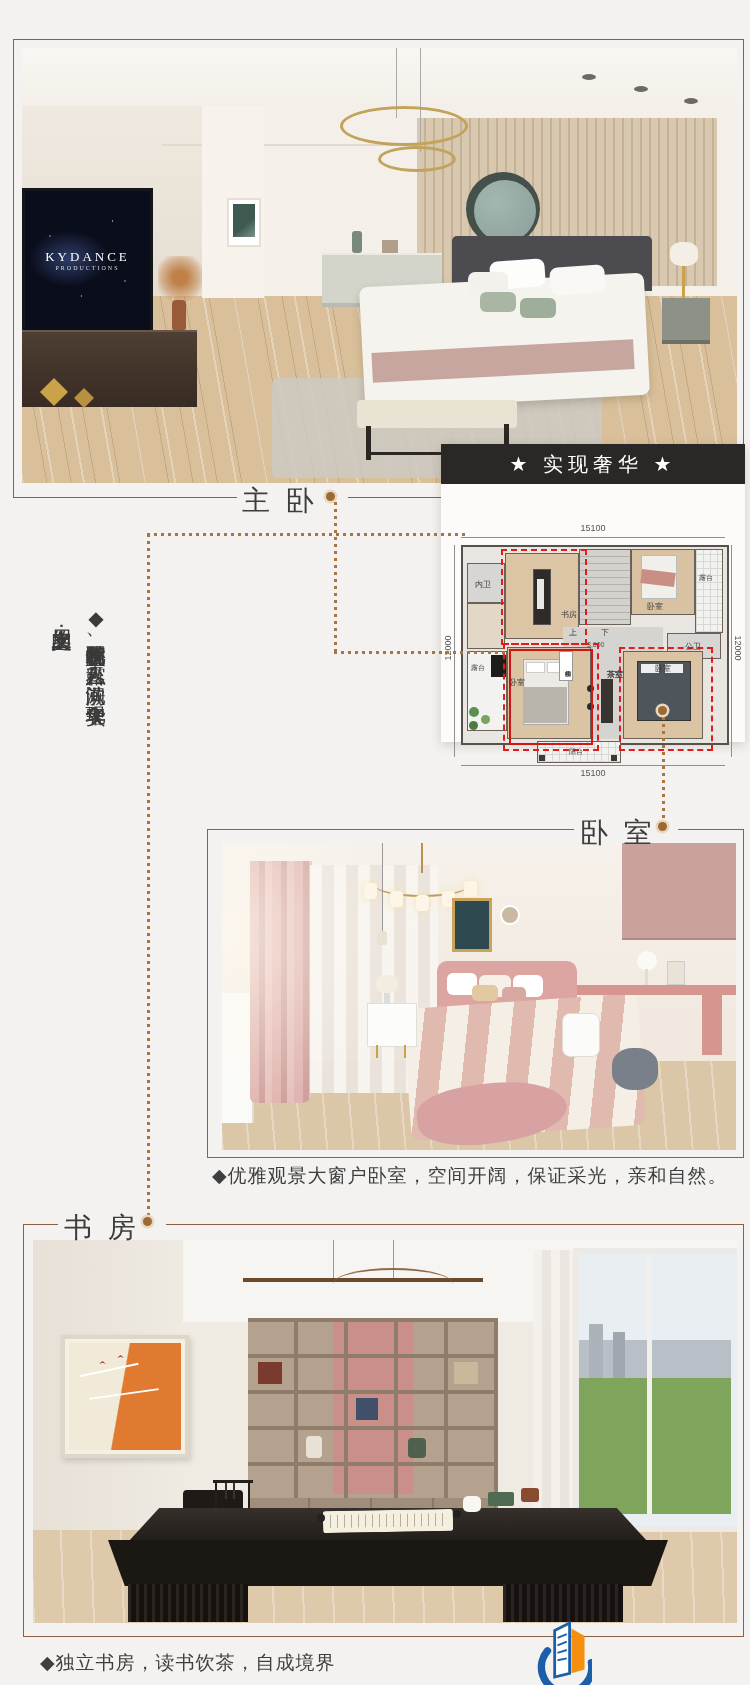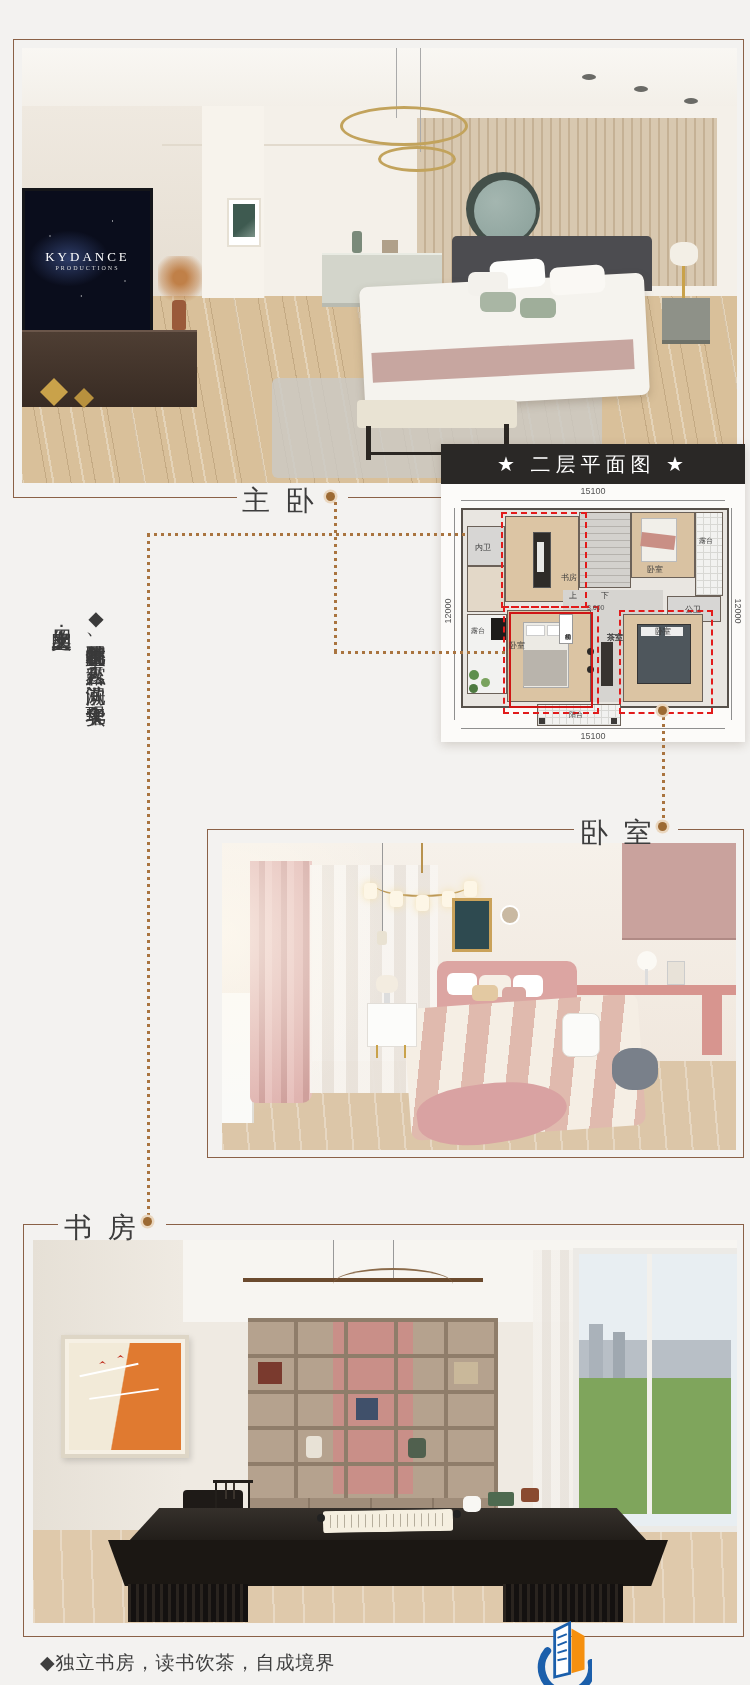--- a/index.html
+++ b/index.html
@@ -24,21 +24,21 @@
   .dh{position:absolute;height:3px;z-index:30;
       background-image:repeating-linear-gradient(to right,#a9743f 0 3px,transparent 3px 7px);}
   .caption{position:absolute;font-size:19px;letter-spacing:1px;color:#3f3f3f;z-index:5;}
   
   .vnote{position:absolute;writing-mode:vertical-rl;font-size:20px;line-height:24px;color:#3a3a3a;z-index:5;}
   
   .plan-panel{position:absolute;left:441px;top:444px;width:304px;height:298px;background:#fcfbf9;
               z-index:10;box-shadow:0 3px 10px rgba(80,60,40,.2);}
   .plan-header{height:40px;line-height:40px;background:#2a2826;color:#fff;text-align:center;
                font-size:20px;letter-spacing:5px;}
-  .plan-body{position:relative;height:258px;}
+  .plan-body{position:relative;height:258px;margin-top:37px;}
   .dim{position:absolute;font-size:9px;color:#555;}
   .dimline{position:absolute;background:#8f8f8f;}
   .plan-box{position:absolute;left:20px;top:24px;width:264px;height:196px;background:#e9e6e1;
             border:2px solid #57514b;}
   .room{position:absolute;border:1px solid #6b6158;box-sizing:border-box;}
   .rlabel{position:absolute;font-size:8px;color:#3a3a3a;z-index:6;white-space:nowrap;}
   .redbox{position:absolute;border:2px dashed #e21b1b;z-index:5;}
   .redsolid{position:absolute;border:2px solid #d01515;z-index:5;}
   .gridtile{background-image:repeating-linear-gradient(0deg,#d8d8d4 0 1px,transparent 1px 7px),
             repeating-linear-gradient(90deg,#d8d8d4 0 1px,transparent 1px 7px);background-color:#f2f2f0;}
@@ -105,21 +105,21 @@
     <div class="abs" style="left:335px;top:352px;width:160px;height:28px;background:#e9e3d3;border-radius:4px;"></div>
     <div class="abs" style="left:344px;top:378px;width:5px;height:34px;background:#2b2723;"></div>
     <div class="abs" style="left:482px;top:376px;width:5px;height:34px;background:#2b2723;"></div>
     <div class="abs" style="left:344px;top:404px;width:143px;height:3px;background:#2b2723;"></div>
   </div>
 
   <div class="sec-label" style="left:242px;top:482px;">主 卧</div>
   <div class="cdot" style="left:326px;top:492px;"></div>
 
   <div class="plan-panel">
-    <div class="plan-header">★ 二层平面图 ★</div>
+    <div class="plan-header">★ 实现奢华 ★</div>
     <div class="plan-body">
       <div class="dim" style="left:0;right:0;top:2px;text-align:center;">15100</div>
       <div class="dimline" style="left:20px;top:16px;width:264px;height:1px;"></div>
       <div class="dim" style="left:-13px;top:122px;width:40px;text-align:center;transform:rotate(-90deg);">12000</div>
       <div class="dimline" style="left:13px;top:24px;width:1px;height:212px;"></div>
       <div class="dim" style="left:277px;top:122px;width:40px;text-align:center;transform:rotate(90deg);">12000</div>
       <div class="dimline" style="left:290px;top:24px;width:1px;height:212px;"></div>
       <div class="dimline" style="left:20px;top:244px;width:264px;height:1px;"></div>
       <div class="dim" style="left:0;right:0;top:247px;text-align:center;">15100</div>
 
@@ -237,20 +237,21 @@
     <div class="abs" style="left:162px;top:146px;width:6px;height:14px;background:#ddd;"></div>
     <div class="abs" style="left:154px;top:132px;width:22px;height:18px;background:#f3ece0;border-radius:40%;"></div>
     <div class="abs" style="left:355px;top:142px;width:159px;height:10px;background:#d7958f;"></div>
     <div class="abs" style="left:480px;top:152px;width:20px;height:60px;background:#d7958f;"></div>
     <div class="abs" style="left:415px;top:108px;width:20px;height:20px;background:#fbf9f4;border-radius:50%;"></div>
     <div class="abs" style="left:423px;top:126px;width:3px;height:16px;background:#ddd;"></div>
     <div class="abs" style="left:445px;top:118px;width:16px;height:22px;background:#e8e2d8;border:1px solid #ccc;"></div>
     <div class="abs" style="left:340px;top:170px;width:36px;height:42px;background:#fbfbf9;border-radius:8px;border:1px solid #e0ddd6;"></div>
     <div class="abs" style="left:390px;top:205px;width:46px;height:42px;background:#79808a;border-radius:45%/40%;"></div>
   </div>
+  <div class="caption" style="left:212px;top:1163px;width:530px;">◆优雅观景大窗户卧室，空间开阔，保证采光，亲和自然。</div>
 
   <div class="frame" style="left:23px;top:1224px;width:719px;height:412px;border-top:none;"></div>
   <div class="hline" style="left:23px;top:1224px;width:35px;"></div>
   <div class="hline" style="left:166px;top:1224px;width:577px;"></div>
   <div class="sec-label" style="left:64px;top:1209px;">书 房</div>
   <div class="cdot" style="left:143px;top:1217px;"></div>
 
   <div class="photo" style="left:33px;top:1240px;width:704px;height:383px;">
     <div class="abs" style="left:0;top:0;width:704px;height:82px;background:#f7f5f1;border-bottom:1px solid #e6e2da;"></div>
     <div class="abs" style="left:0;top:82px;width:704px;height:210px;background:#efeae2;"></div>

